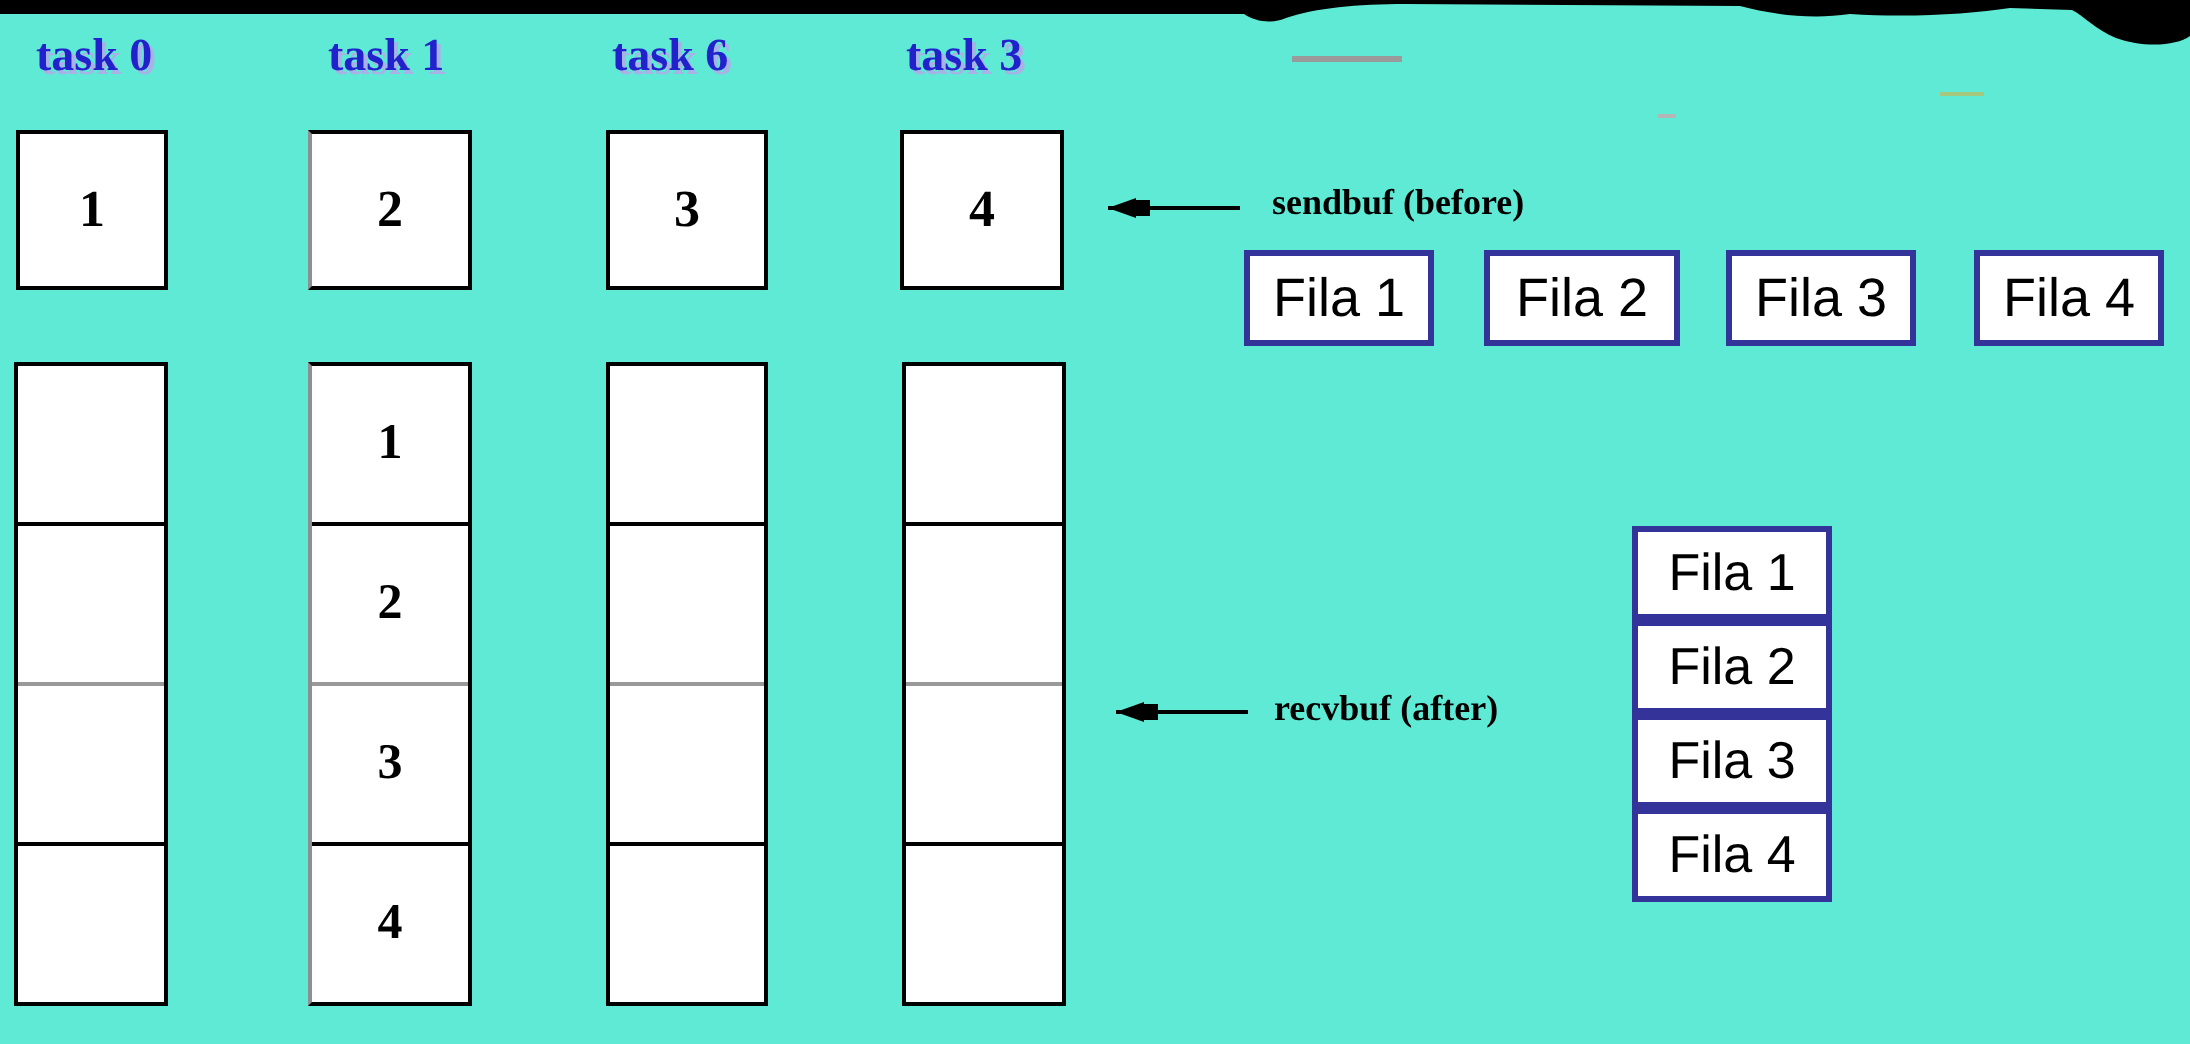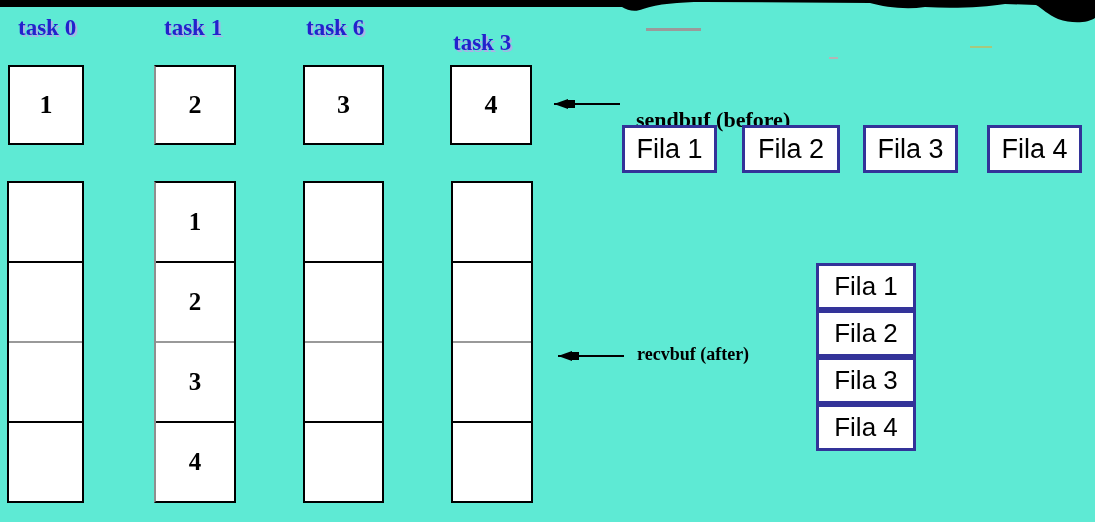--- a/index.html
+++ b/index.html
@@ -13,21 +13,21 @@
   .smudge { position:absolute; }
 
   
   .task-lbl {
     position:absolute; top:15px;
     font-family:"Liberation Serif", serif; font-weight:bold; font-size:23px;
     color:var(--task-label,#2222cc);
     text-shadow:2px 2px 0 var(--task-label-shadow,#a9b2e6);
     white-space:nowrap;
   }
-  .t0{left:18px;} .t1{left:164px;text-align:center;} .t2{left:306px;} .t3{left:453px;margin-top:15px;}
+  .t0{left:18px;} .t1{left:164px;text-align:center;} .t2{left:306px;} .t3{left:453px;}
 
   
   .sbox {
     position:absolute; top:65px; height:80px; box-sizing:border-box;
     border:2px solid var(--box-border,#000); background:#fff;
     display:flex; align-items:center; justify-content:center;
     font-family:"Liberation Serif", serif; font-weight:bold; font-size:26px; color:#000;
   }
   .b0{left:8px;   width:76px;}
   .b1{left:154px; width:82px; border-left-color:#8f8f8f;}
@@ -50,21 +50,21 @@
   }
   .cell + .cell { border-top:2px solid var(--box-border,#000); }
   .cell:nth-child(3) { border-top-color:var(--gray-divider,#999999); }
 
   
   .arrow { position:absolute; }
   .ann {
     position:absolute; font-family:"Liberation Serif", serif;
     font-weight:600; color:#000; white-space:nowrap;
   }
-  .ann-send { left:636px; top:91px;  font-size:22px;margin-top:16px; }
+  .ann-send { left:636px; top:91px;  font-size:18px; }
   .ann-recv { left:637px; top:344px; font-size:18px; }
 
   
   .fila {
     position:absolute; top:125px; height:48px; box-sizing:border-box;
     border:3px solid var(--fila-border,#333399); background:#fff;
     display:flex; align-items:center; justify-content:center;
     font-family:"Liberation Sans", sans-serif; font-size:27px; color:#000;
     white-space:nowrap;
   }

